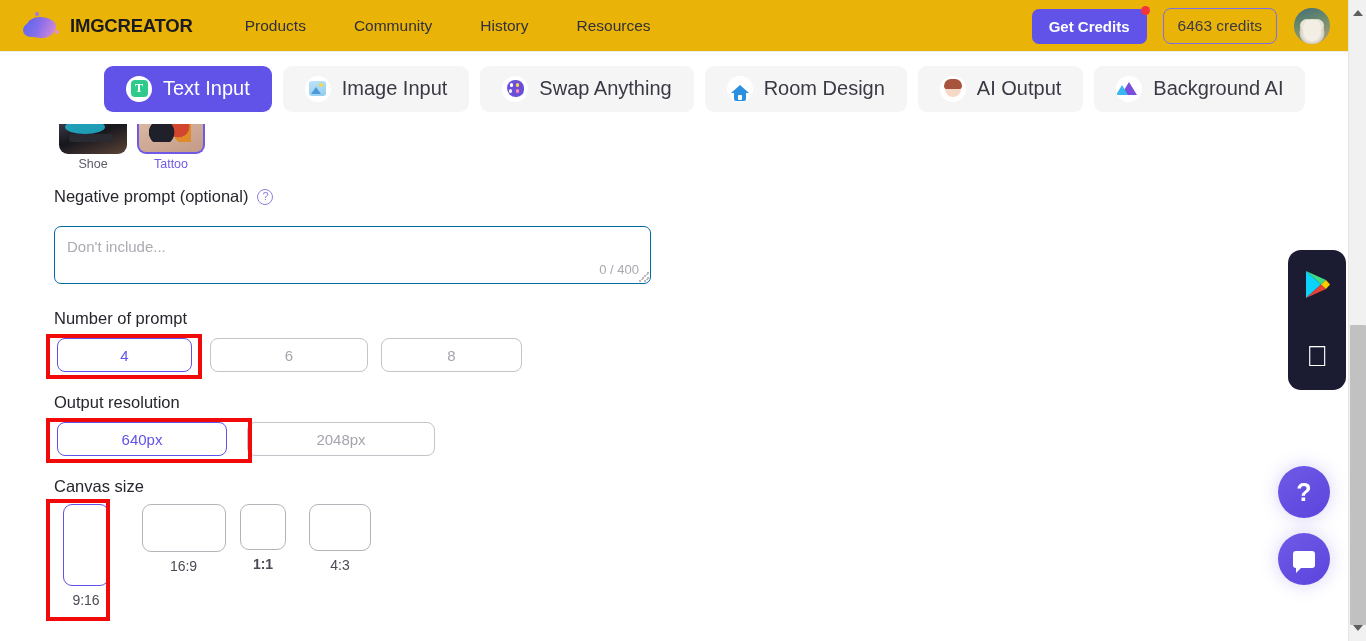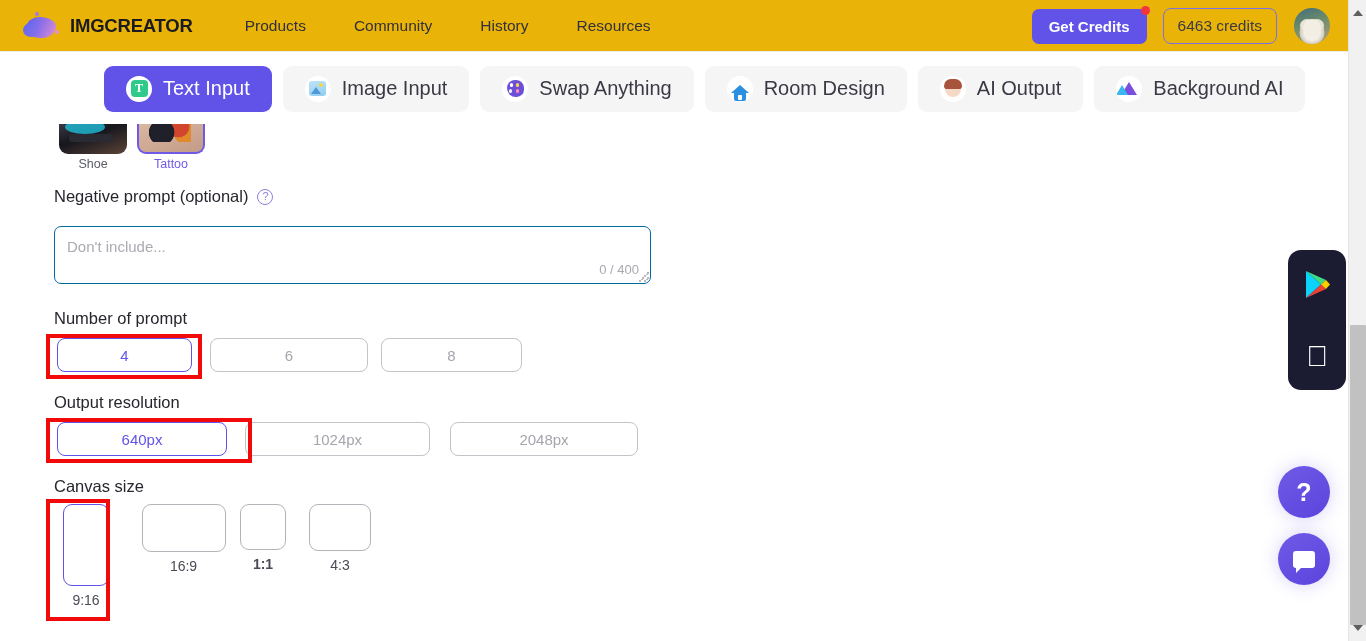--- a/index.html
+++ b/index.html
@@ -407,21 +407,20 @@
   <div class="sec-label" style="position:absolute;left:54px;top:185px;">Number of prompt</div>
   <div class="opt-row" style="left:57px;top:214px;">
     <div class="opt-pill selected" style="width:135px;">4</div>
     <div class="opt-pill" style="width:158px;margin-left:18px;">6</div>
     <div class="opt-pill" style="width:141px;margin-left:13px;">8</div>
   </div>
 
   <div class="sec-label" style="position:absolute;left:54px;top:269px;">Output resolution</div>
   <div class="opt-row" style="left:57px;top:298px;">
     <div class="opt-pill selected" style="width:170px;">640px</div>
-    <div class="opt-pill" style="width:185px;margin-left:18px;">1024px</div>
     <div class="opt-pill" style="width:188px;margin-left:20px;">2048px</div>
   </div>
 
   <div class="sec-label" style="position:absolute;left:54px;top:353px;">Canvas size</div>
 
   <div class="ratio-row">
     <div class="ratio-cell selected" style="width:64px;">
       <div class="ratio-box" style="width:46px;height:82px;"></div>
       <div class="ratio-label">9:16</div>
     </div>

